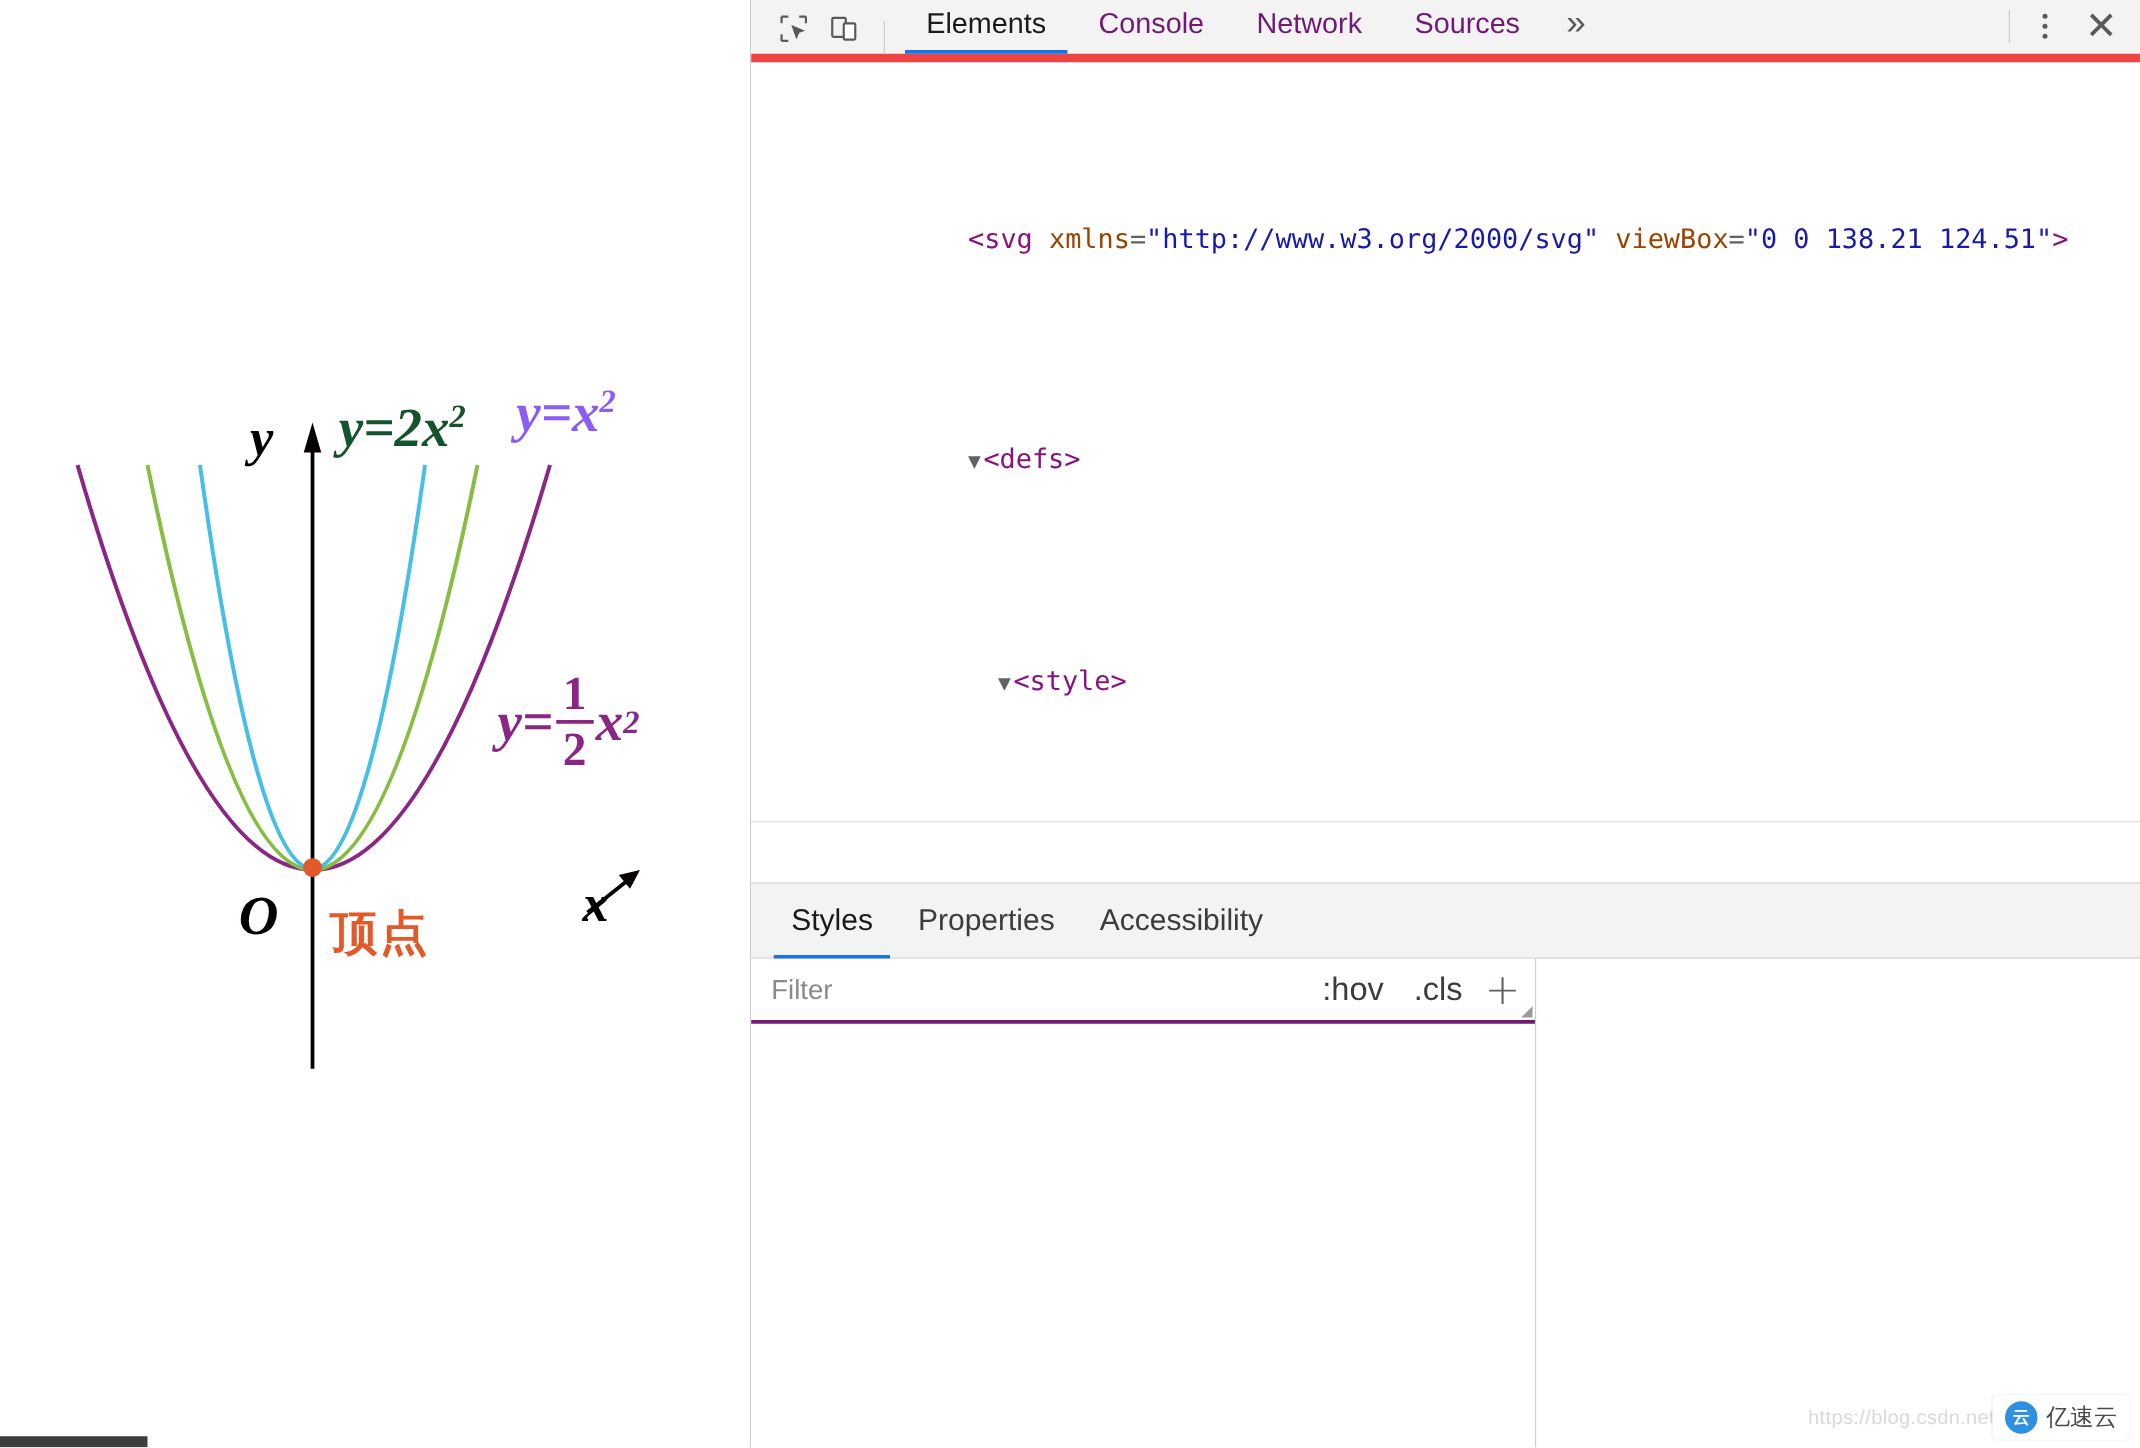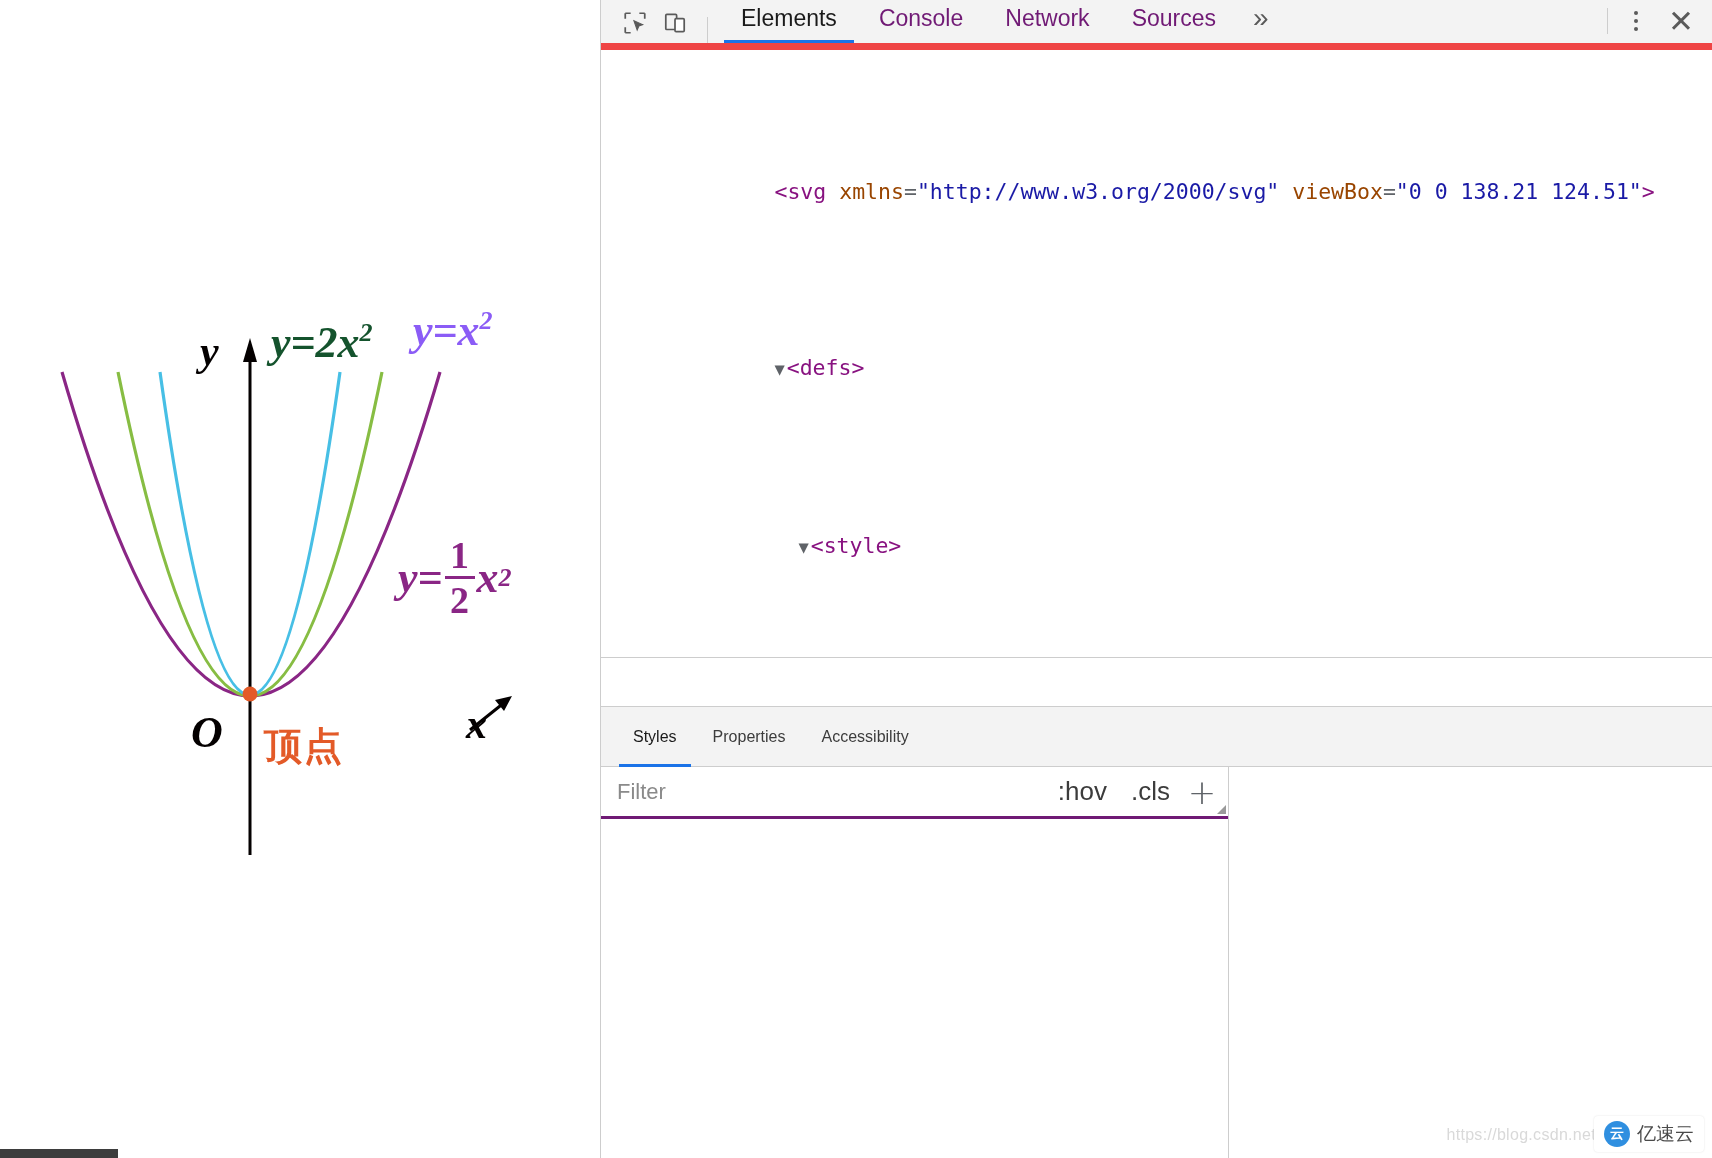--- a/index.html
+++ b/index.html
@@ -122,21 +122,21 @@
     border-top:1px solid #cdcdcd;
   }
   .styles-tabs{
     height:60px;flex:0 0 60px;
     background:#f3f3f3;
     border-bottom:1px solid #cdcdcd;
     display:flex;align-items:center;
     padding-left:14px;box-sizing:border-box;
   }
   .st-tab{
-    font-size:16px;color:#3c3c3c;padding:0 18px;cursor:pointer;
+    font-size:24px;color:#3c3c3c;padding:0 18px;cursor:pointer;
     display:flex;align-items:center;height:60px;position:relative;white-space:nowrap;
   }
   .st-tab.active{color:#1a1a1a;}
   .st-tab.active::after{
     content:"";position:absolute;left:4px;right:4px;bottom:0;height:3px;background:#1a73e8;
   }
   .styles-body{flex:1 1 auto;display:flex;min-height:0;}
   .styles-left{
     width:627px;flex:0 0 627px;border-right:1px solid #cdcdcd;
     display:flex;flex-direction:column;background:#fff;min-width:0;

